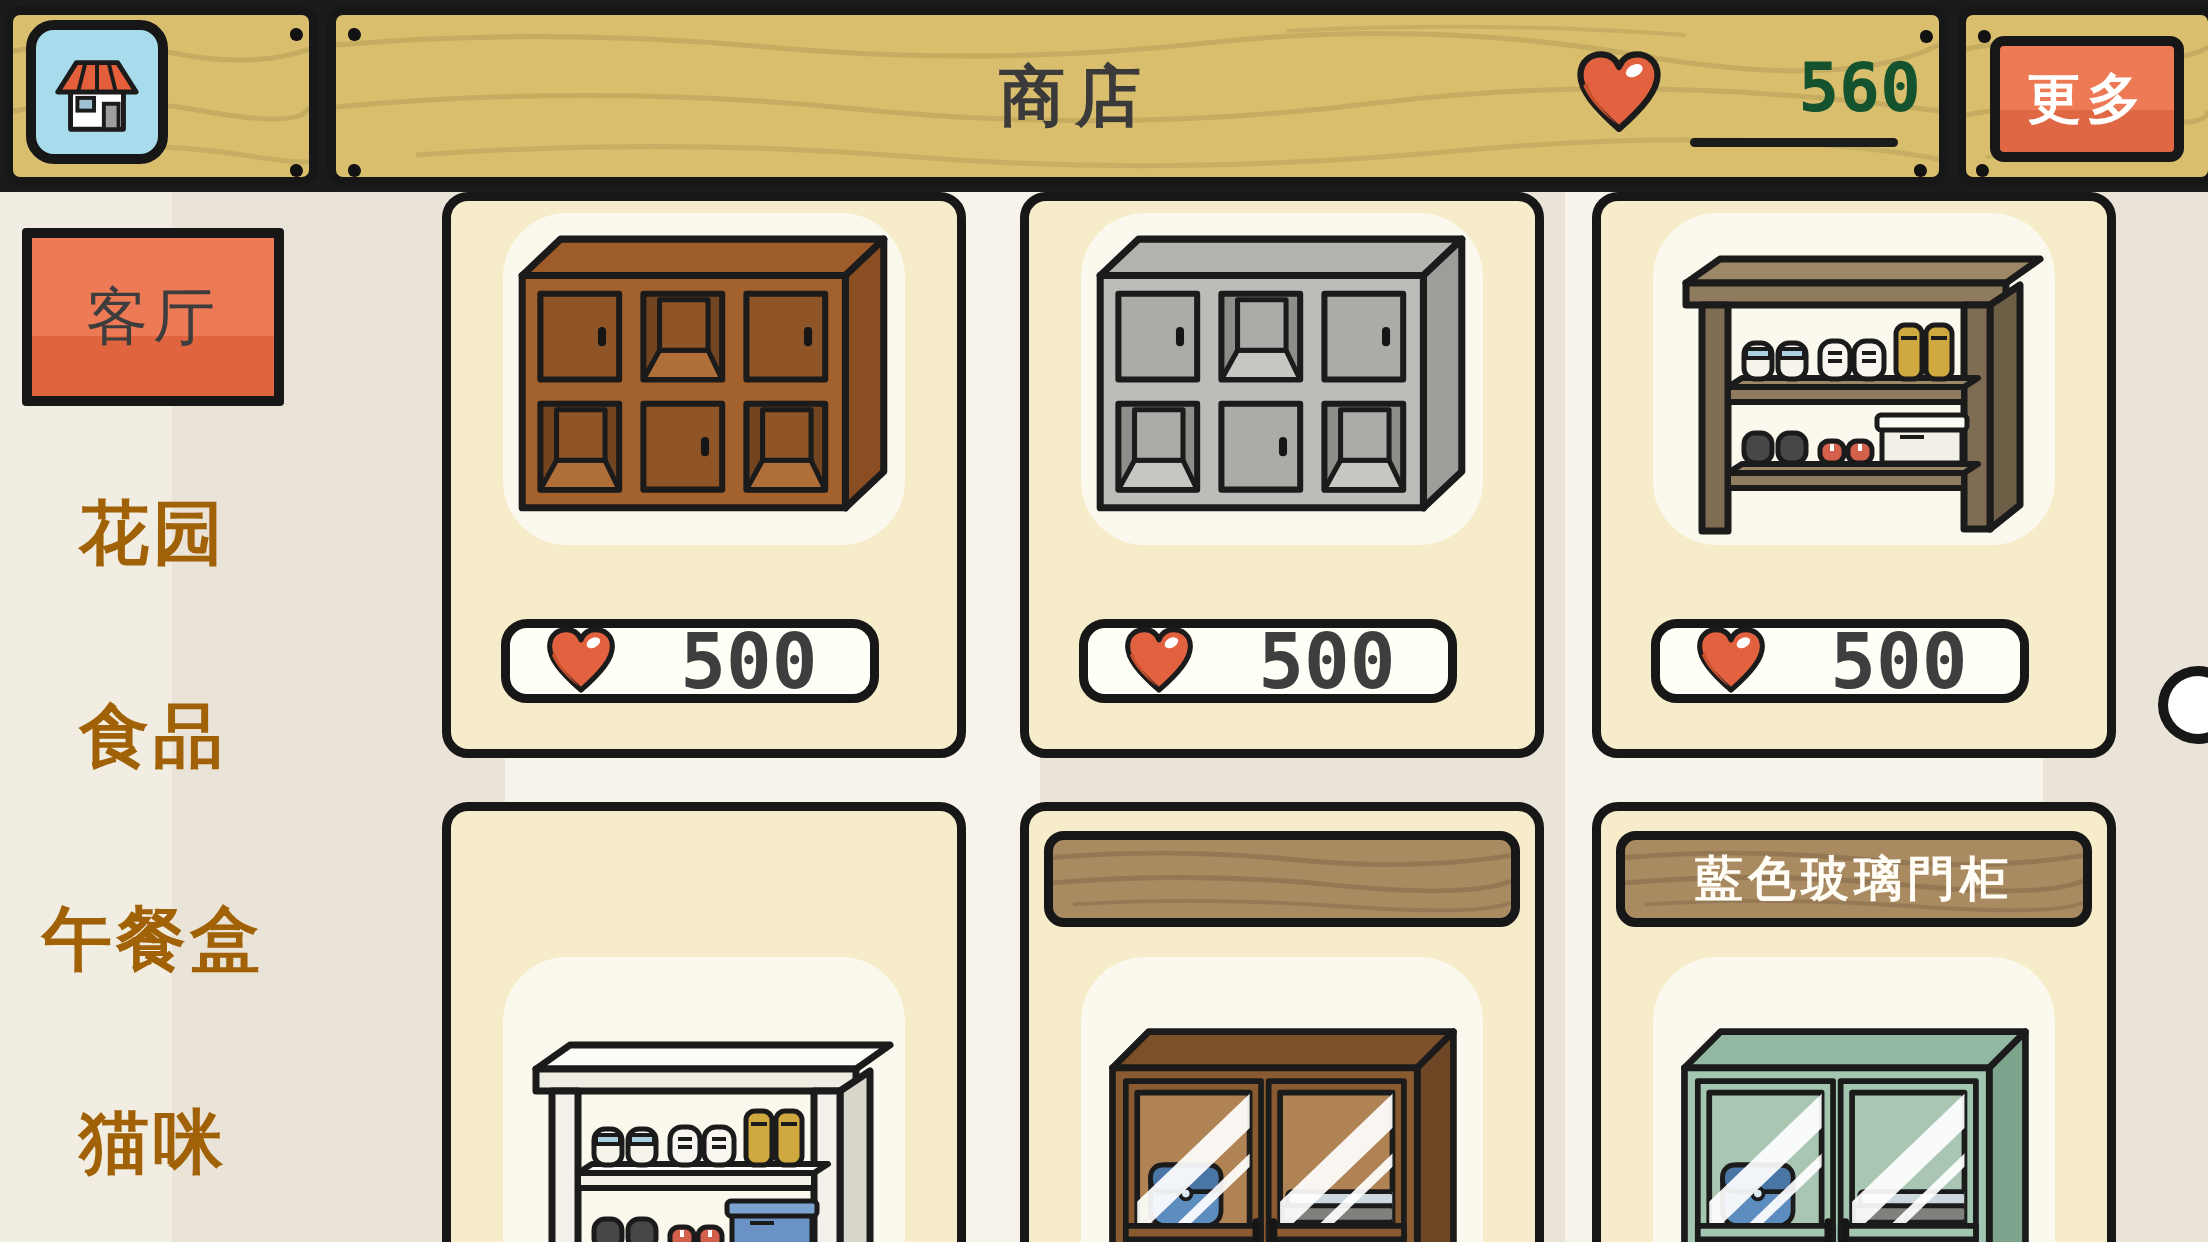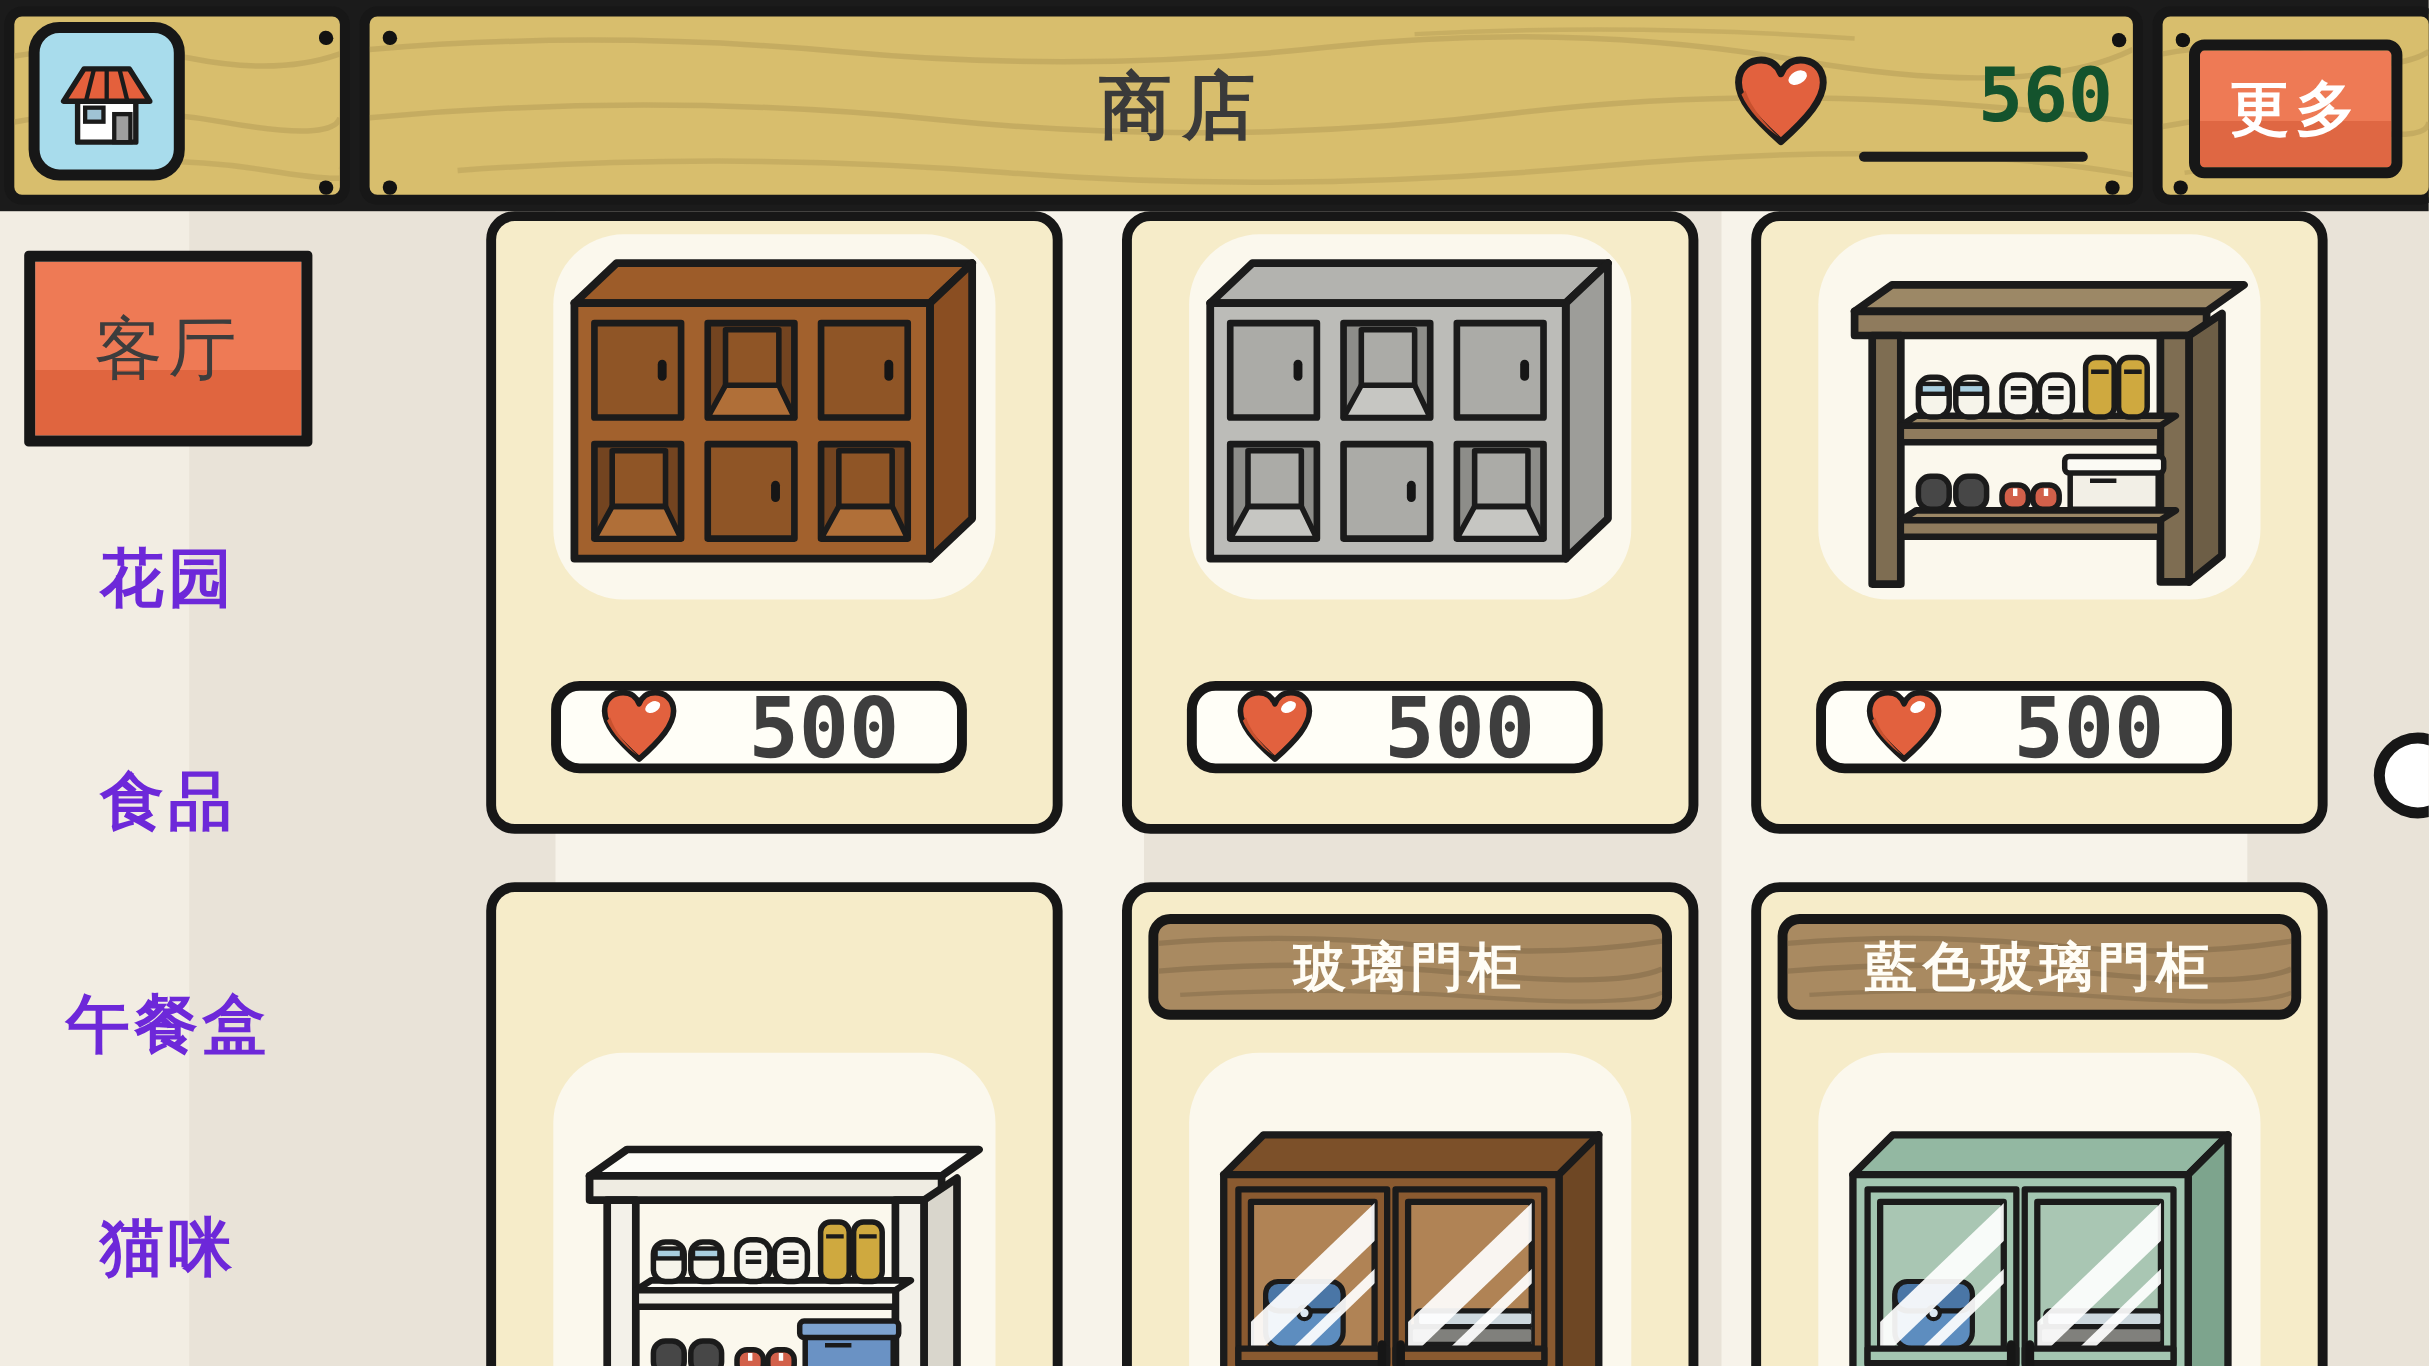--- a/index.html
+++ b/index.html
@@ -30,21 +30,21 @@
   .shop-title{position:absolute;left:1075px;top:52px;transform:translateX(-50%);font-size:66px;font-weight:600;color:#3a3a3a;letter-spacing:10px;z-index:5;white-space:nowrap}
 
   .hdr-heart{position:absolute;left:1574px;top:50px;width:90px;height:86px;z-index:5}
   .hdr-amount{position:absolute;left:1715px;top:48px;width:206px;text-align:right;font-family:"DejaVu Sans Mono",monospace;font-size:68px;font-weight:bold;color:#14532d;z-index:5}
   .hdr-underline{position:absolute;left:1690px;top:138px;width:208px;height:9px;background:#1b1b1b;border-radius:5px;z-index:5}
 
   .more-btn{position:absolute;left:1990px;top:36px;width:194px;height:126px;background:linear-gradient(180deg,#ee7a55 60%,#df6743 60%);border:10px solid #171717;border-radius:14px;box-sizing:border-box;color:#ffffff;font-size:54px;font-weight:600;letter-spacing:6px;display:flex;align-items:center;justify-content:center;z-index:5}
 
   
   .side-btn{position:absolute;left:22px;top:228px;width:262px;height:178px;background:linear-gradient(180deg,#ee7a55 62%,#e0653f 62%);border:10px solid #171717;border-radius:4px;box-sizing:border-box;display:flex;align-items:center;justify-content:center;font-size:62px;font-weight:400;color:#3d3d3d;letter-spacing:5px;z-index:3}
-  .side-label{position:absolute;left:0;width:306px;text-align:center;font-size:58px;font-weight:600;color:#6d28d9;letter-spacing:4px;z-index:3;white-space:nowrap}
+  .side-label{position:absolute;left:0;width:306px;text-align:center;font-size:70px;font-weight:600;color:#a16207;letter-spacing:4px;z-index:3;white-space:nowrap}
   .side-label.l1{top:487px}
   .side-label.l2{top:690px}
   .side-label.l3{top:893px}
   .side-label.l4{top:1096px}
 
   
   .card{position:absolute;width:524px;background:#f6ecc9;border:9px solid #171717;border-radius:26px;box-sizing:border-box;z-index:2}
   .row1{top:192px;height:566px}
   .row2{top:802px;height:640px}
   .c1{left:442px}.c2{left:1020px}.c3{left:1592px}
@@ -311,21 +311,20 @@
     </div>
 </div>
 
 <div class="card row2 c2">
   <div class="plaque">
     <svg class="grain" viewBox="0 0 460 80" preserveAspectRatio="none">
       <path d="M0,18 Q120,8 240,20 T460,16" stroke="#8d7350" stroke-width="5" fill="none" opacity="0.8"></path>
       <path d="M0,44 Q140,32 280,46 T460,42" stroke="#8d7350" stroke-width="5" fill="none" opacity="0.8"></path>
       <path d="M20,66 Q150,58 290,68 T460,64" stroke="#8d7350" stroke-width="4" fill="none" opacity="0.7"></path>
     </svg>
-    <span class="ptext">玻璃門柜</span>
   </div>
   <div class="blob"></div>
   <div class="art art-glass">
       <svg viewBox="0 0 420 440">
     <defs>
       <clipPath id="g14">
             <rect x="58" y="92" width="118" height="288"></rect>
           </clipPath>
       <clipPath id="g24">
             <rect x="208" y="92" width="118" height="288"></rect>

